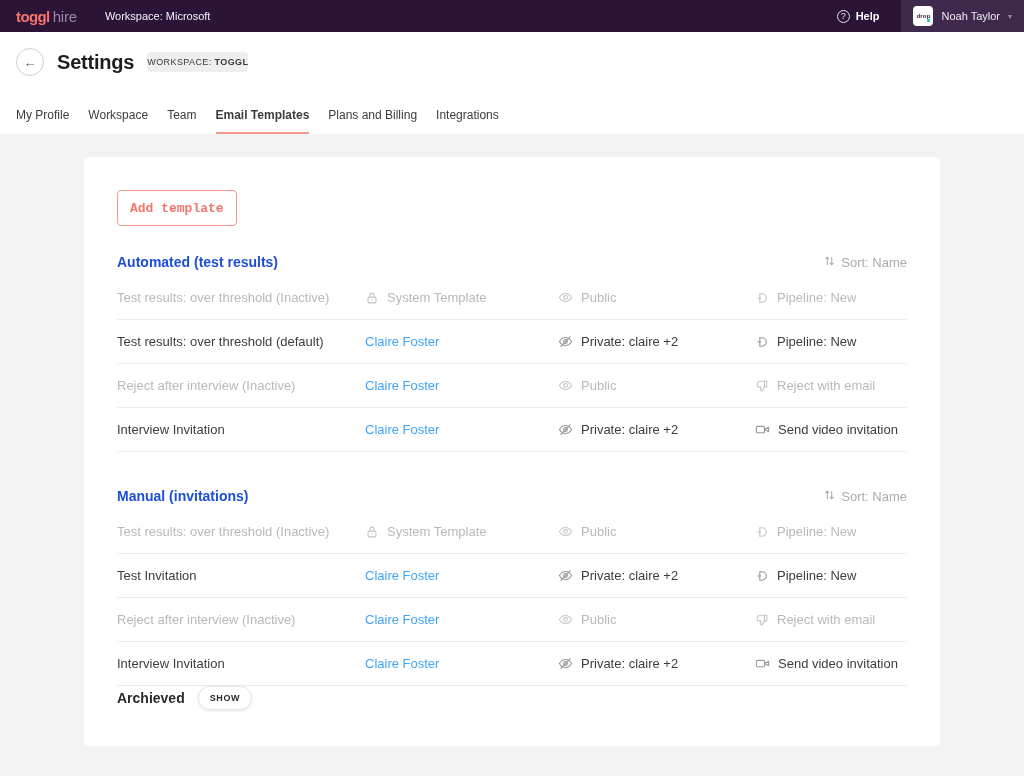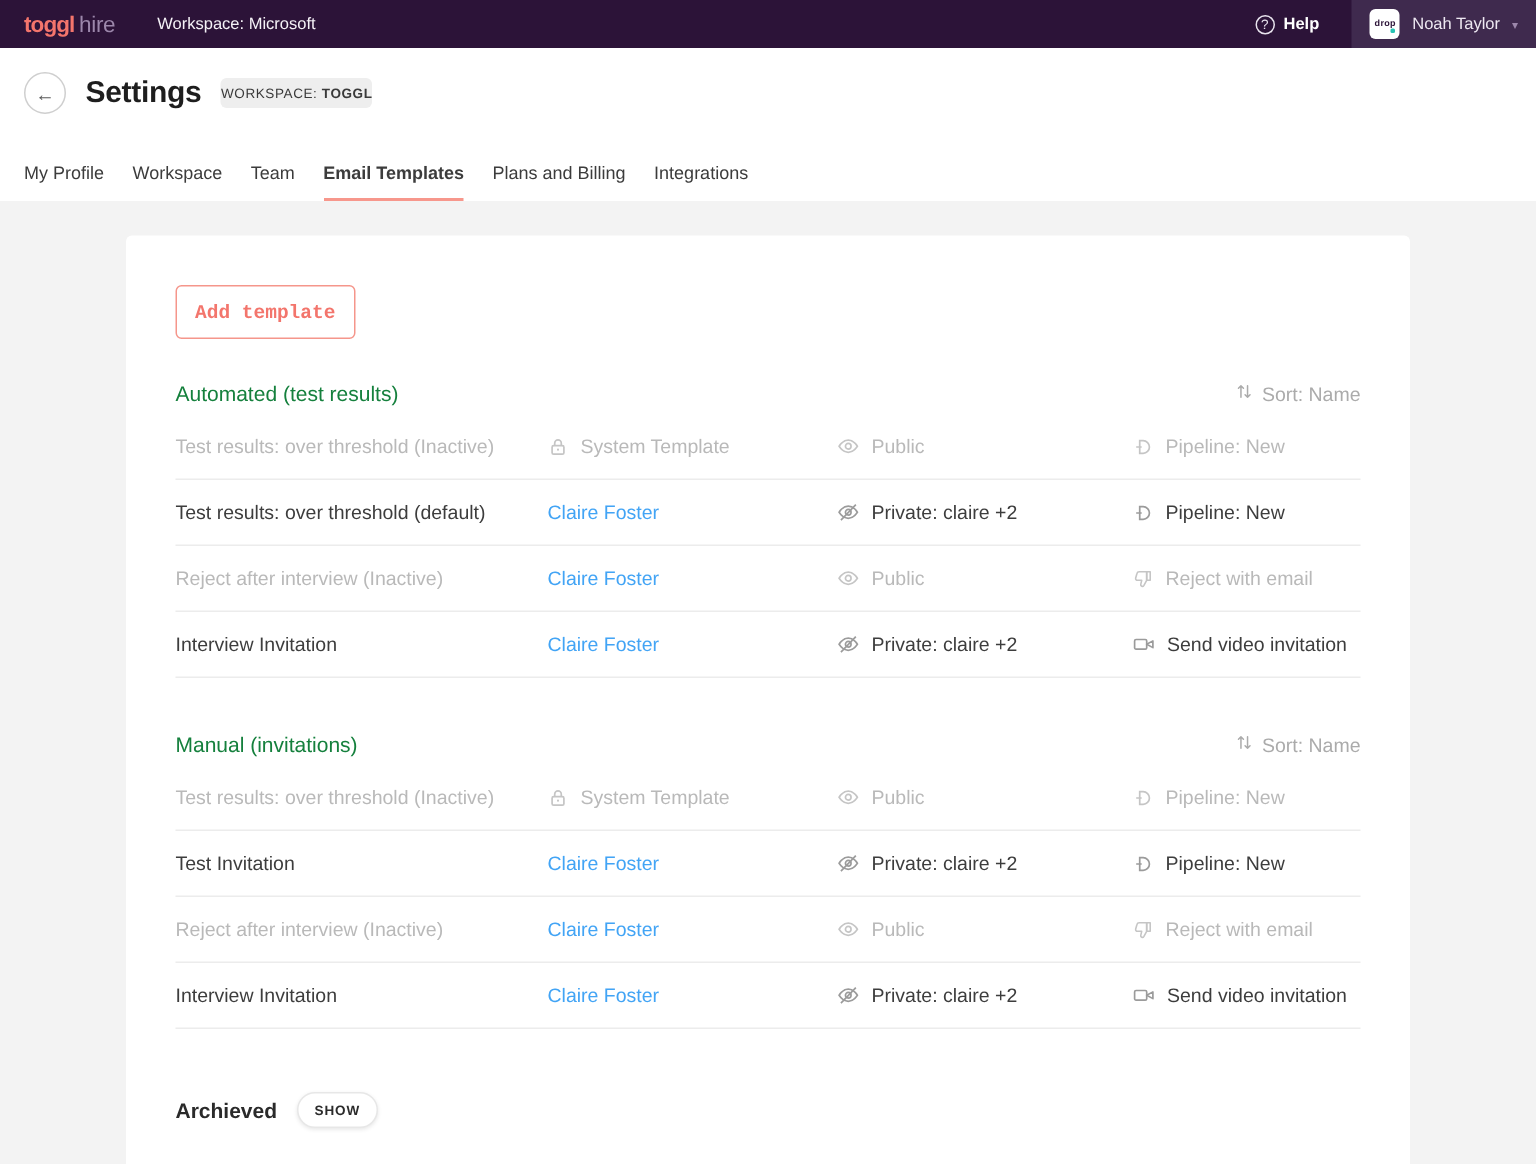--- a/index.html
+++ b/index.html
@@ -34,35 +34,35 @@
   .tab.active { font-weight:700; border-bottom-color:#f7978c; }
 
   
   .content { background:#f3f3f3; padding:23px 0 18px; min-height:661px; }
   .card { width:856px; margin:0 auto; background:#ffffff; border-radius:4px; padding:33px 33px 36px; }
   .add-template { display:block; padding:0 12px; height:36px; border:1px solid #f5968b; color:#f3756c; font-weight:700; font-size:13px; border-radius:4px; background:#ffffff; cursor:pointer; font-family:Liberation Mono, monospace; }
 
   .section { margin-top:28px; }
   .section + .section { margin-top:36px; }
   .sec-head { display:flex; justify-content:space-between; align-items:center; margin-bottom:6px; }
-  .sec-title { font-size:14px; font-weight:400; color:#15803d; }
+  .sec-title { font-size:14px; font-weight:700; color:#1d4ed8; }
   .sort { display:flex; gap:6px; color:#ababab; font-size:13px; cursor:pointer; }
   .sort .icon { display:flex; }
 
   .row { display:grid; grid-template-columns:248px 193px 197px 1fr; align-items:center; height:44px; border-bottom:1px solid #ececec; font-size:13px; cursor:pointer; }
   .name { color:#3d3d3d; }
   .row.inactive .name { color:#b9b9b9; }
   .cell { display:flex; align-items:center; gap:8px; }
   .cell .label { color:#3d3d3d; }
   .row.inactive .cell .label { color:#b9b9b9; }
   .cell .icon { display:flex; color:#9b9b9b; }
   .row.inactive .cell .icon { color:#c5c5c5; }
   .owner-link { color:#42a4f5; text-decoration:none; cursor:pointer; }
 
-  .archived-row { margin-top:42px; display:flex; align-items:center; gap:13px; }
+  .archived-row { display:flex; align-items:center; gap:13px; }
   .archived-title { font-size:14px; font-weight:700; color:#2a2a2a; }
   .show-btn { padding:6px 11px; border-radius:14px; border:1px solid #e7e7e7; background:#ffffff; box-shadow:0 1px 3px rgba(0,0,0,0.10); font-size:9px; font-weight:700; letter-spacing:0.6px; color:#2b2b2b; cursor:pointer; font-family:"Liberation Sans", sans-serif; }
 </style>
 </head>
 <body>
 
 <div class="topbar">
   <div class="topbar-left">
     <div class="logo">
       <span class="logo-toggl">toggl</span>

